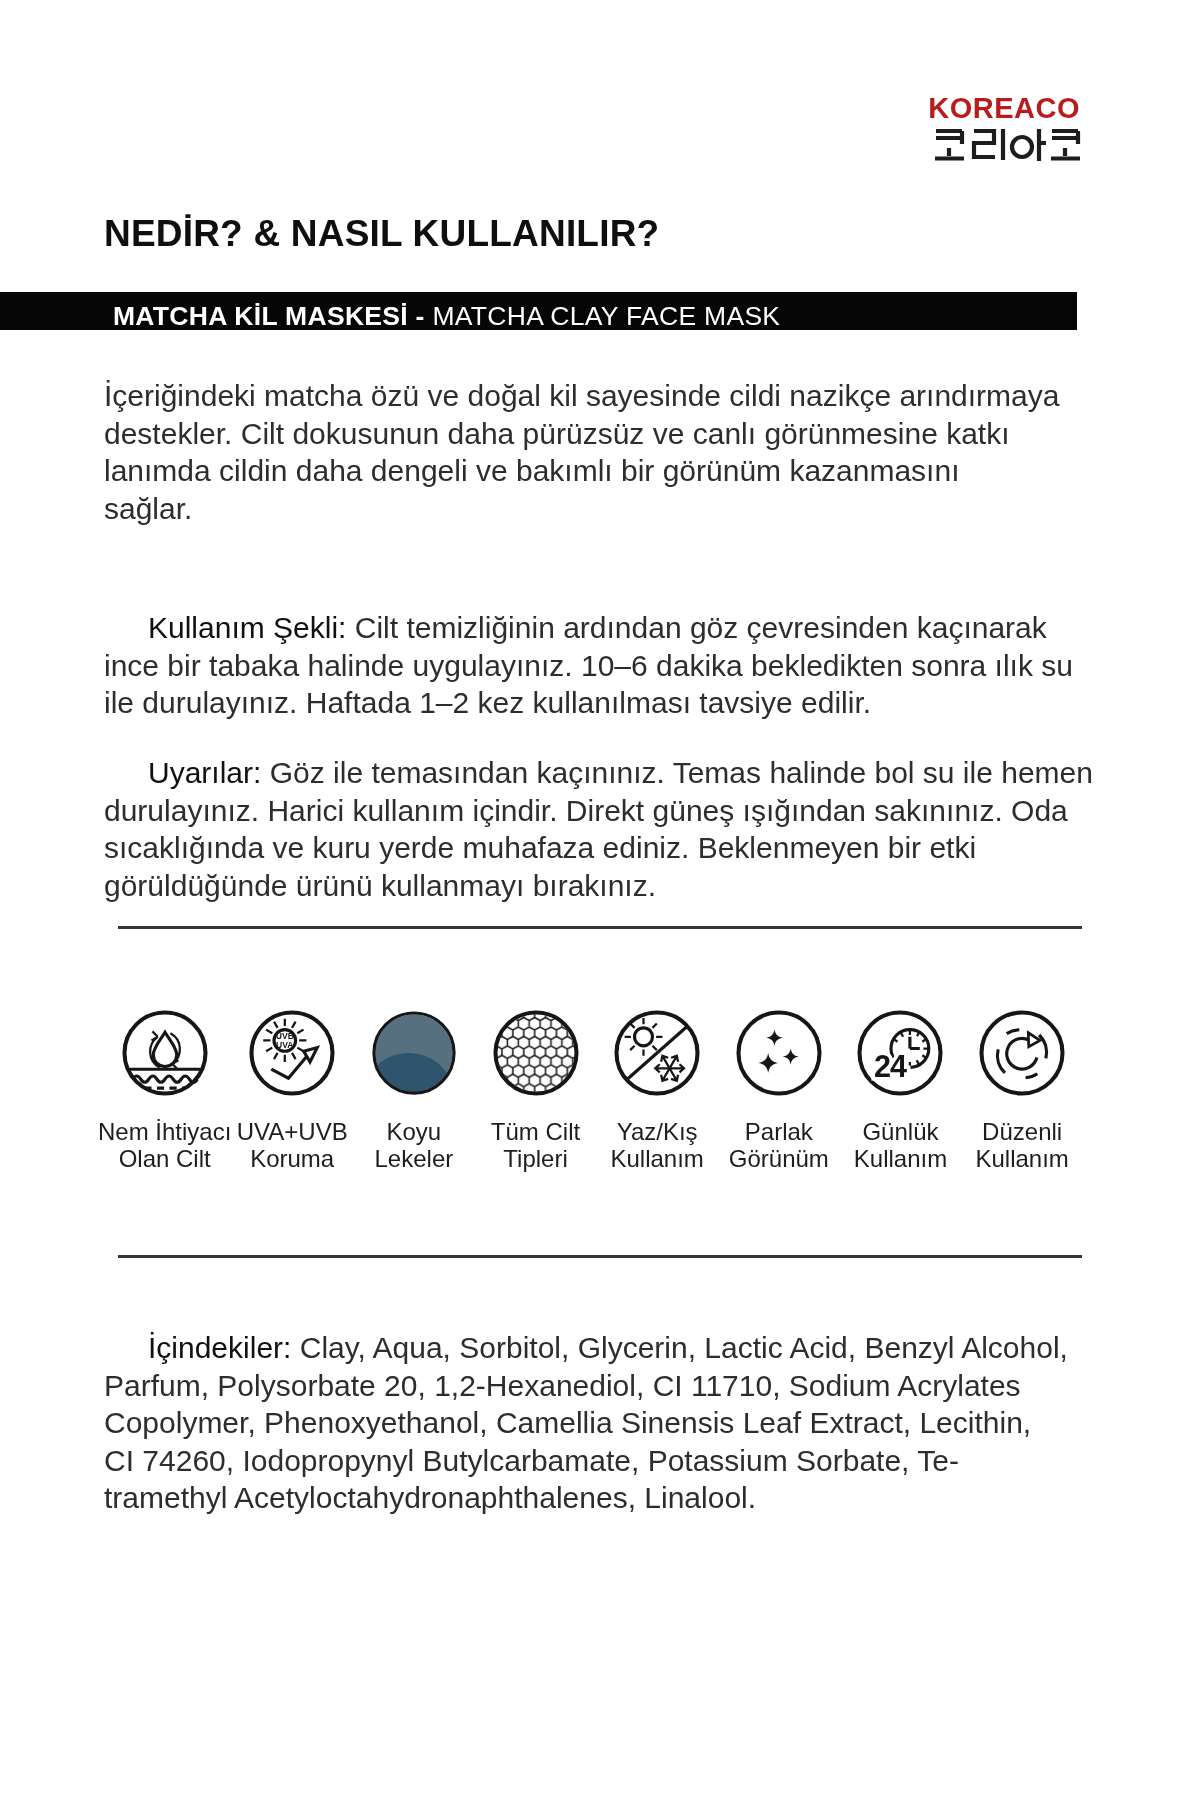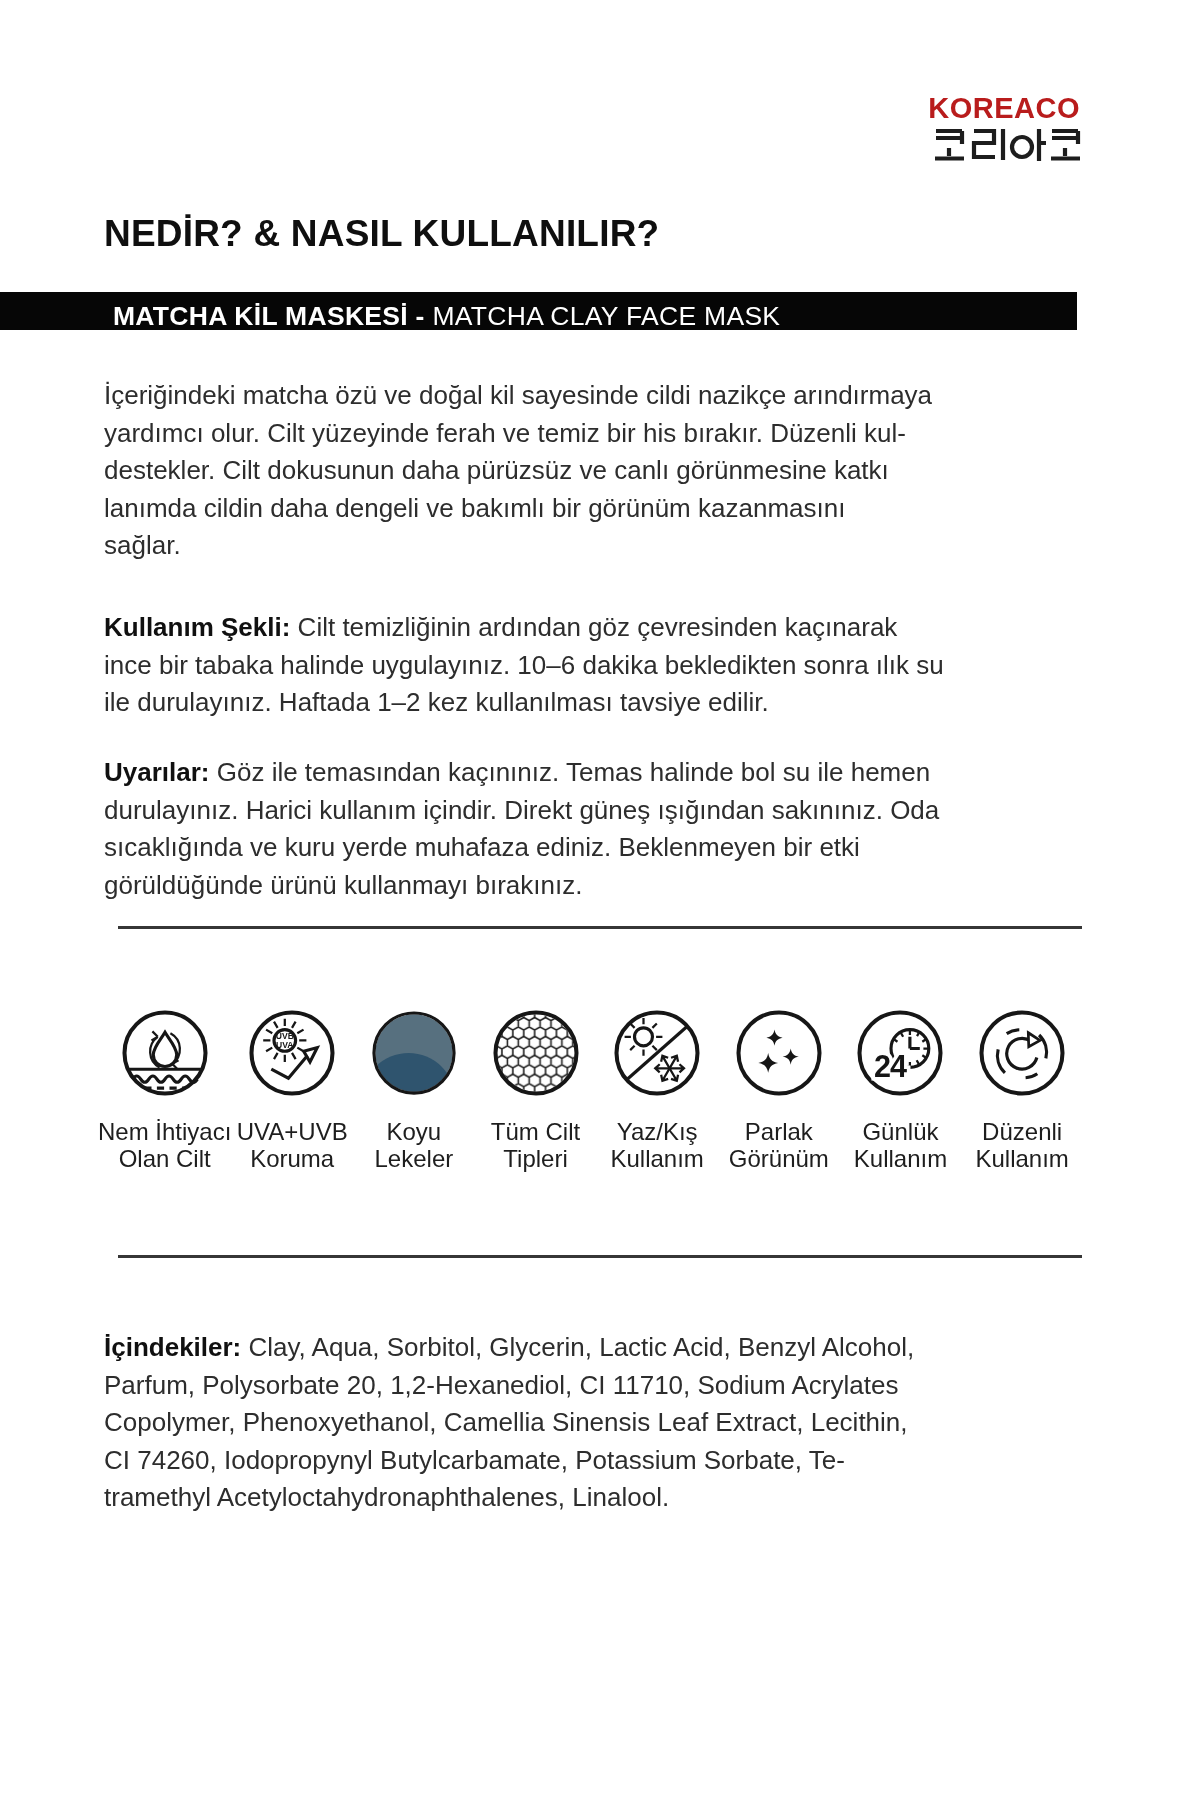--- a/index.html
+++ b/index.html
@@ -12,23 +12,23 @@
   
   .heading{position:absolute;left:104px;top:213px;font-size:37px;font-weight:700;
            letter-spacing:.2px;color:#0f0f0f;white-space:nowrap;}
   
   .product-bar{position:absolute;left:0;top:292px;width:1077px;height:38px;background:#060606;
                color:#ffffff;font-size:26.5px;line-height:49px;padding-left:113px;
                box-sizing:border-box;white-space:nowrap;}
   .product-bar .bold{font-weight:700;letter-spacing:.3px;}
   .product-bar .reg{font-weight:400;letter-spacing:.3px;}
   
-  .para{position:absolute;left:104px;width:990px;font-size:26px;line-height:37.5px;color:#2d2d2d;}
+  .para{position:absolute;left:104px;width:990px;font-size:30px;line-height:37.5px;color:#2d2d2d;}
   .para .line{white-space:nowrap;}
-  .blabel{font-weight:700;color:#101010;}
+  .blabel{font-weight:400;color:#101010;margin-left:44px;}
   .p-desc{top:377px;}
   .p-usage{top:609px;}
   .p-warn{top:754px;}
   .p-ingr{top:1329px;}
   
   .divider{position:absolute;left:118px;width:964px;height:3px;background:#363636;}
   .divider-1{top:926px;}
   .divider-2{top:1255px;}
   
   .features{position:absolute;left:98px;top:1008px;width:985px;display:flex;}
@@ -62,21 +62,20 @@
   </svg>
 
   <div class="heading">NEDİR? &amp; NASIL KULLANILIR?</div>
 
   <div class="product-bar">
     <span class="bold">MATCHA KİL MASKESİ -</span><span class="reg"> MATCHA CLAY FACE MASK</span>
   </div>
 
   <div class="para p-desc">
     <div class="line">İçeriğindeki matcha özü ve doğal kil sayesinde cildi nazikçe arındırmaya</div>
-    <div class="line">yardımcı olur. Cilt yüzeyinde ferah ve temiz bir his bırakır. Düzenli kul-</div>
     <div class="line">destekler. Cilt dokusunun daha pürüzsüz ve canlı görünmesine katkı</div>
     <div class="line">lanımda cildin daha dengeli ve bakımlı bir görünüm kazanmasını</div>
     <div class="line">sağlar.</div>
   </div>
 
   <div class="para p-usage">
     <div class="line"><span class="blabel">Kullanım Şekli:</span><span> Cilt temizliğinin ardından göz çevresinden kaçınarak</span></div>
     <div class="line">ince bir tabaka halinde uygulayınız. 10–6 dakika bekledikten sonra ılık su</div>
     <div class="line">ile durulayınız. Haftada 1–2 kez kullanılması tavsiye edilir.</div>
   </div>

